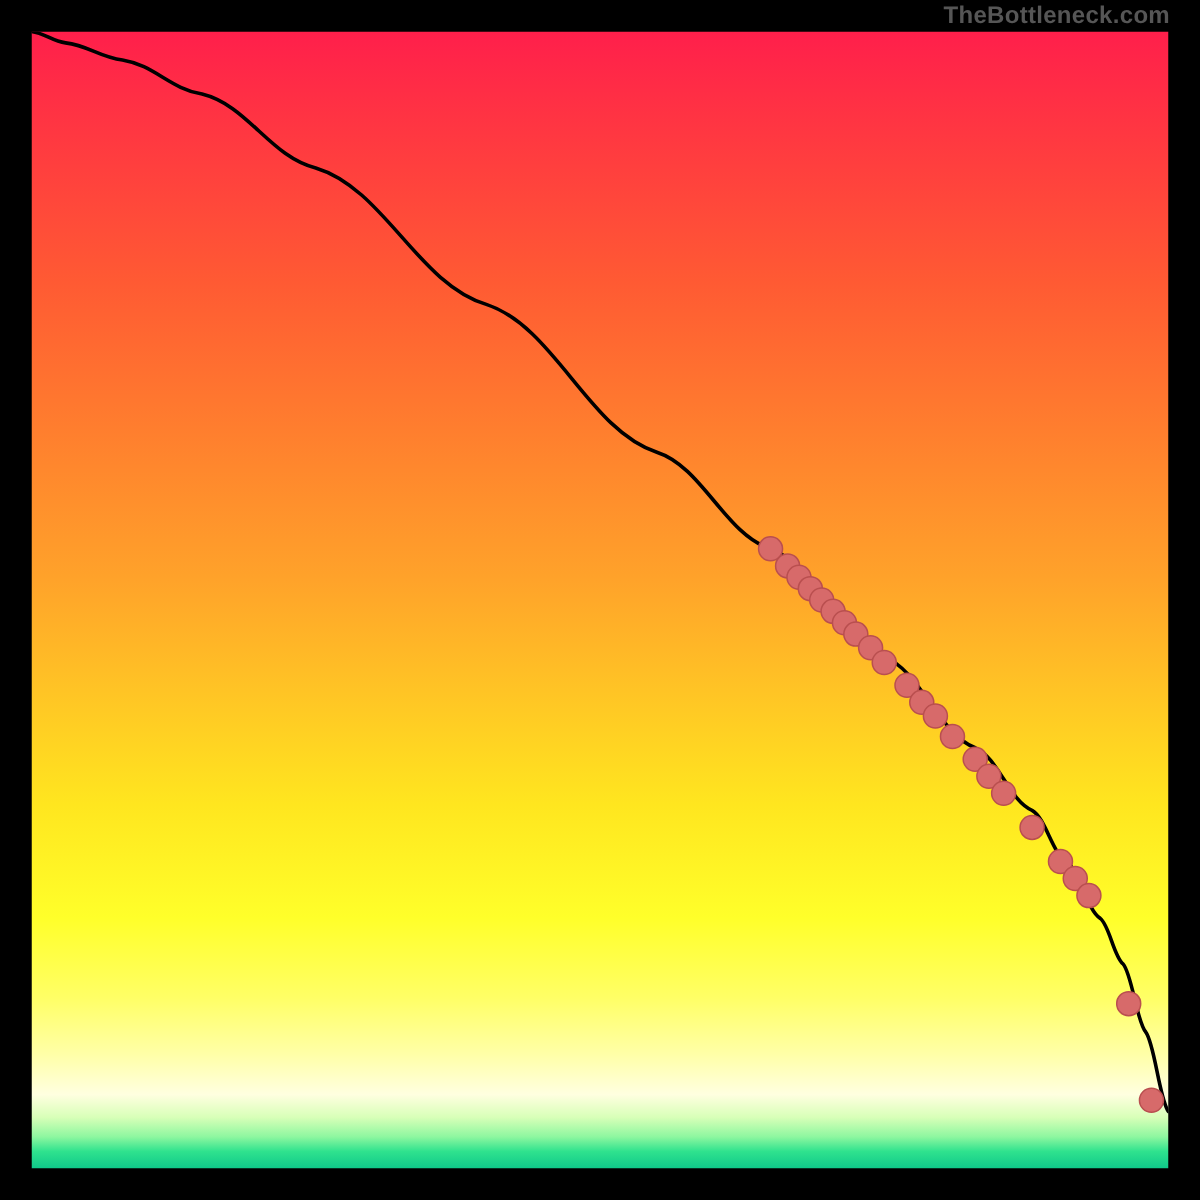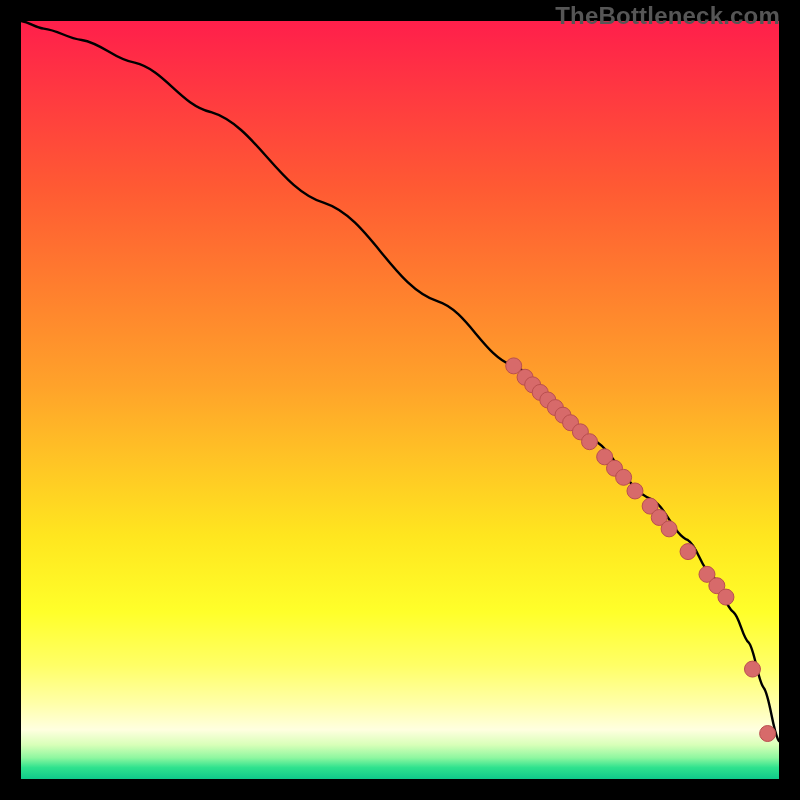--- a/index.html
+++ b/index.html
@@ -21,21 +21,21 @@
     left: 21px;
     top: 21px;
     width: 758px;
     height: 758px;
   }
   .attrib {
     position: absolute;
     top: 2px;
     right: 20px;
     font-family: Arial, Helvetica, sans-serif;
-    font-size: 24px;
+    font-size: 16px;
     font-weight: 600;
     color: #565656;
     letter-spacing: 0.2px;
   }
 </style>
 </head>
 <body>
 
 <div class="stage">
 

